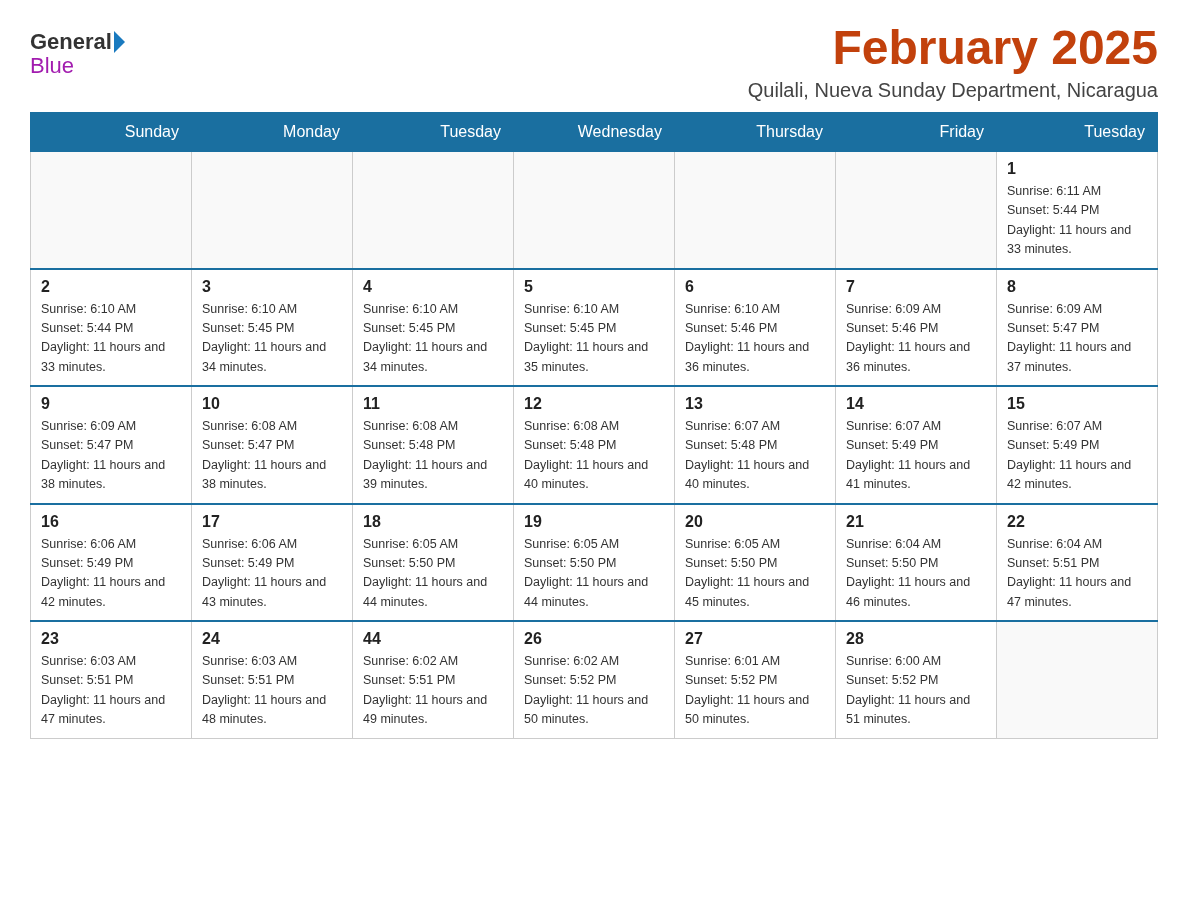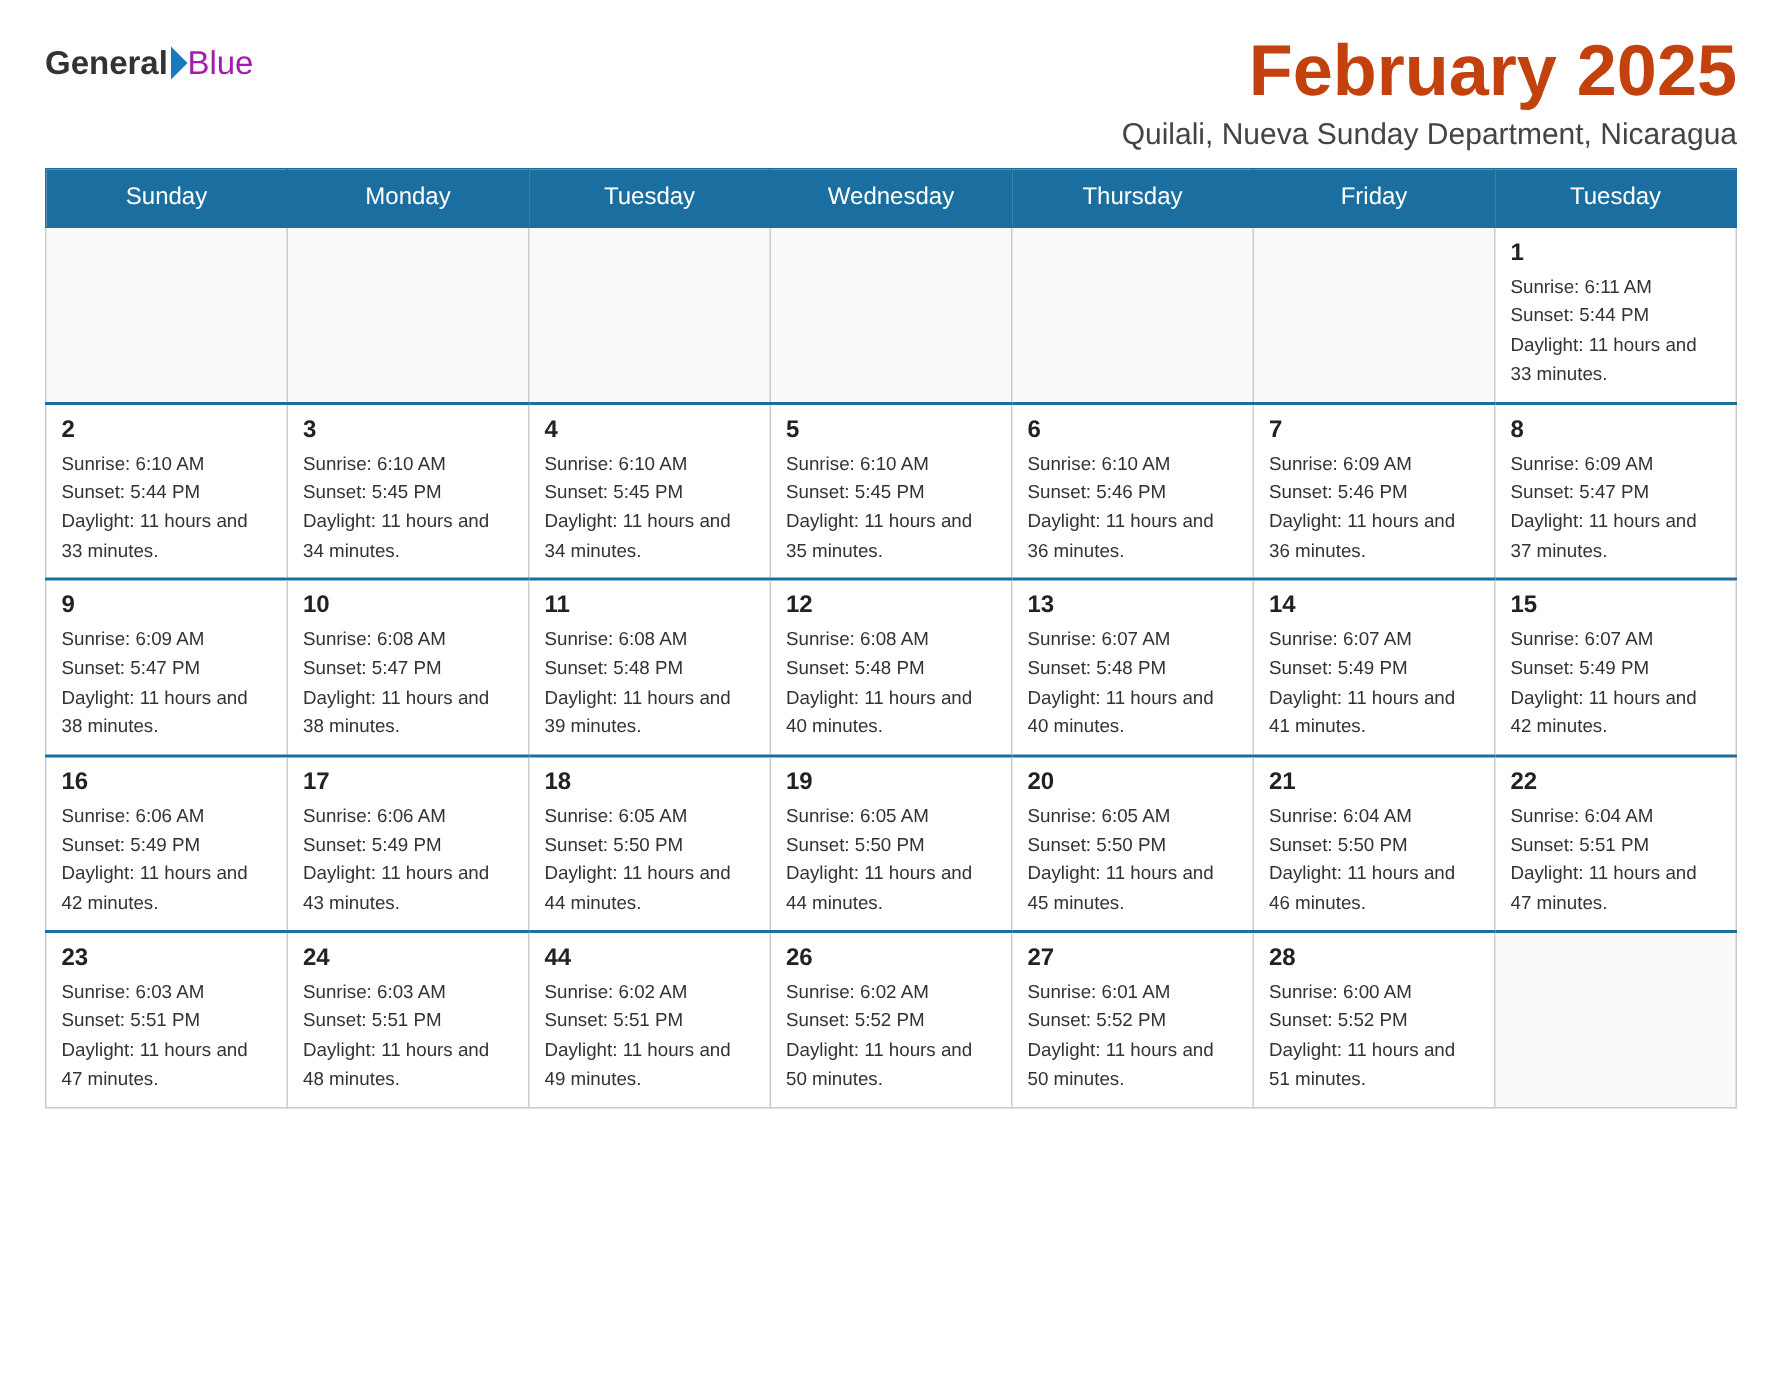--- a/index.html
+++ b/index.html
@@ -46,21 +46,21 @@
       margin-top: 4px;
     }
     .calendar-table {
       width: 100%;
       border-collapse: collapse;
       margin-top: 10px;
     }
     .calendar-table th {
       background-color: #1a6fa0;
       color: #fff;
-      text-align: center;
+      text-align: right;
       padding: 10px 12px;
       font-size: 16px;
       font-weight: normal;
       border: 1px solid #1a6fa0;
     }
     .calendar-table td {
       vertical-align: top;
       padding: 8px 10px;
       border: 1px solid #ccc;
       width: 14.28%;
@@ -85,21 +85,21 @@
     }
     .empty-cell {
       background: #f9f9f9;
     }
   </style>
 </head>
 <body>
 
 <div class="header">
   <div class="logo">
-    <div style="display:flex; line-height:1.1;">
+    <div style="display:flex; flex-direction:column; line-height:1.1;">
       <div style="display:flex; align-items:center;">
         <span class="logo-text-general">General</span>
         <div style="display:flex; flex-direction:column; margin-left:2px;">
           <div style="width:0;height:0;border-left:11px solid #1a7abf;border-top:11px solid transparent;border-bottom:0 solid transparent;"></div>
           <div style="width:0;height:0;border-left:11px solid #1a7abf;border-top:0 solid transparent;border-bottom:11px solid transparent;"></div>
         </div>
       </div>
       <span class="logo-text-blue" style="margin-left:0;">Blue</span>
     </div>
   </div>

